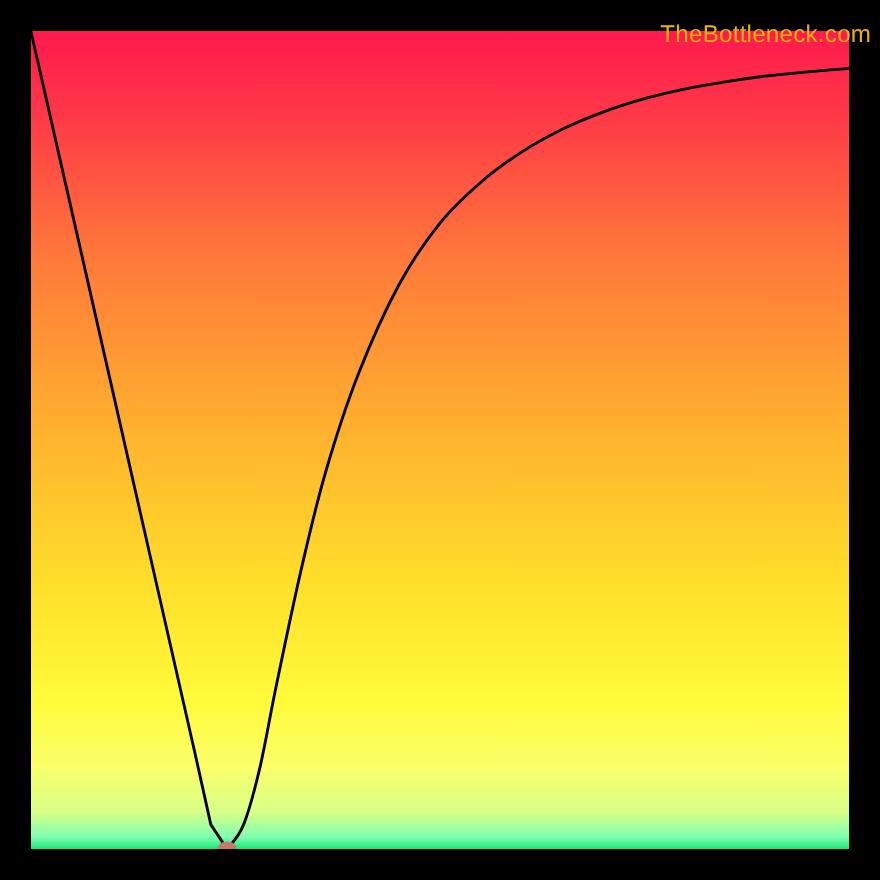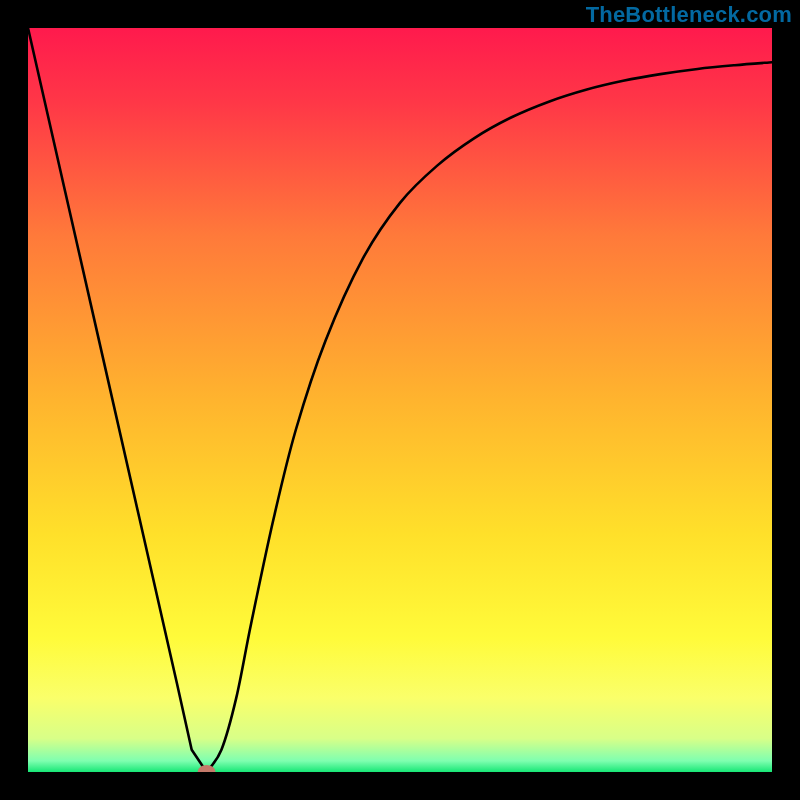--- a/index.html
+++ b/index.html
@@ -23,25 +23,25 @@
     top: 28px;
     width: 744px;
     height: 744px;
     overflow: hidden;
   }
   .plot svg {
     display: block;
   }
   .watermark {
     position: absolute;
-    top: 2px;
+    top: 18px;
     right: 8px;
-    color: #0369a1;
+    color: #eab308;
     font-size: 22px;
-    font-weight: 700;
+    font-weight: 400;
     letter-spacing: 0.2px;
     user-select: none;
     pointer-events: none;
   }
 </style>
 </head>
 <body>
 
 <div class="frame">
   <div class="plot">

